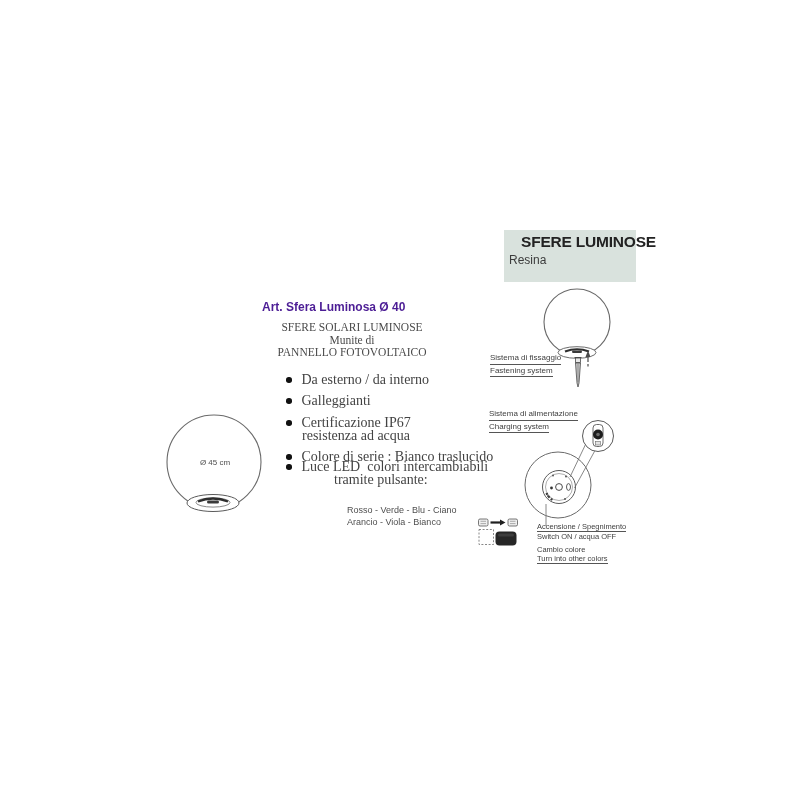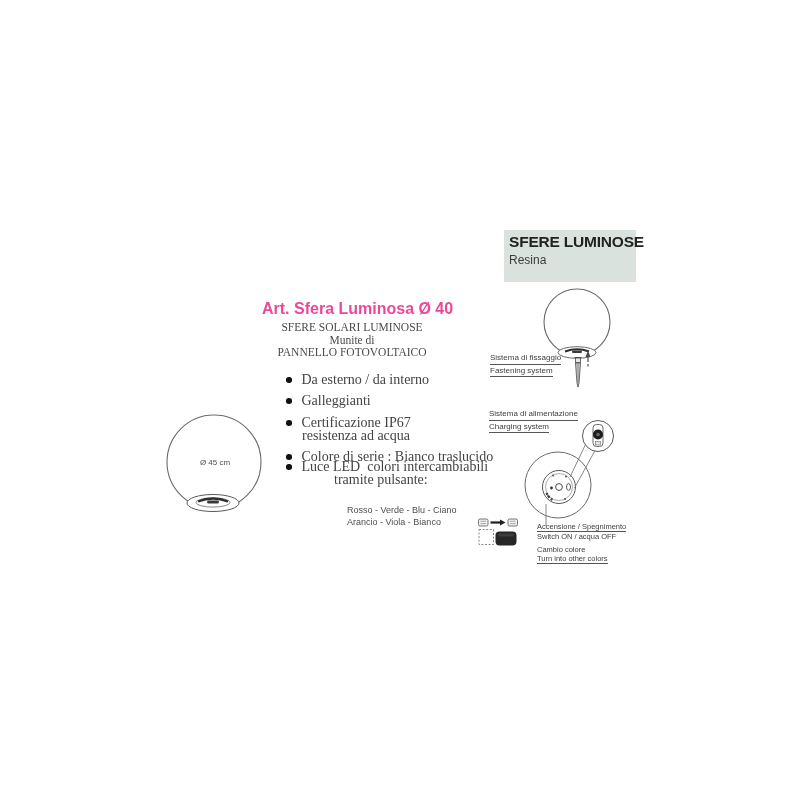--- a/index.html
+++ b/index.html
@@ -4,25 +4,25 @@
 <style>
   html,body { margin:0; padding:0; background:#fff; }
   .canvas {
     position:relative; width:800px; height:800px; background:#ffffff;
     font-family:"Liberation Sans", sans-serif; color:#454545; overflow:hidden;
   }
   .abs { position:absolute; }
 
   
   .header-box { left:504px; top:230px; width:132px; height:52px; background:#d9e2dd; padding:0; box-sizing:border-box; }
-  .header-title { position:absolute; left:5px; top:3px; font-size:15.5px; font-weight:bold; color:#222; letter-spacing:-0.2px; white-space:pre; }
+  .header-title { position:absolute; left:17px; top:3px; font-size:15.5px; font-weight:bold; color:#222; letter-spacing:-0.2px; white-space:pre; }
   .header-sub { position:absolute; left:5px; top:23px; font-size:12px; color:#3c3c3c; white-space:pre; }
 
   
-  .main-title { left:262px; top:300px; width:180px; text-align:left; font-size:16px; font-weight:bold; color:#ec4899; white-space:pre; }
+  .main-title { left:262px; top:300px; width:180px; text-align:left; font-size:12px; font-weight:bold; color:#4c1d95; white-space:pre; }
   .main-sub { left:252px; top:321px; width:200px; text-align:center; font-size:11.5px; line-height:12.5px; color:#4a4a4a;font-family:Liberation Serif, serif; }
   .main-sub div { white-space:pre; }
 
   .bullet-row { left:286px; width:230px; font-size:14px; line-height:13px; color:#434343;font-family:Liberation Serif, serif; }
   .dot { display:inline-block; width:5.5px; height:5.5px; border-radius:50%; background:#111; vertical-align:middle; margin-right:10px; margin-bottom:2px; }
   .bl { white-space:pre; }
   .bl2 { white-space:pre; padding-left:16px; }
   .bl2b { white-space:pre; padding-left:48px; }
 
   .led-colors { left:347px; top:505px; font-size:9px; line-height:11.5px; color:#4f4f4f; }

